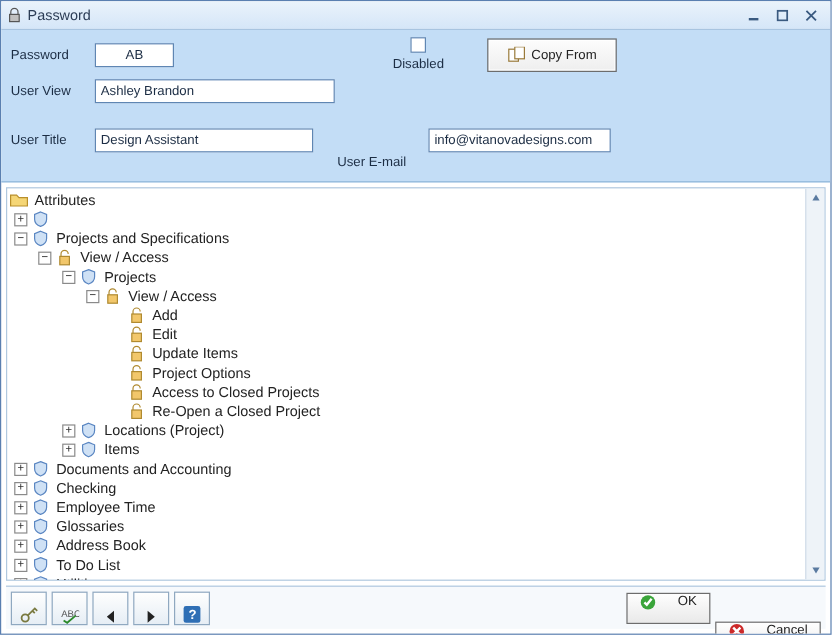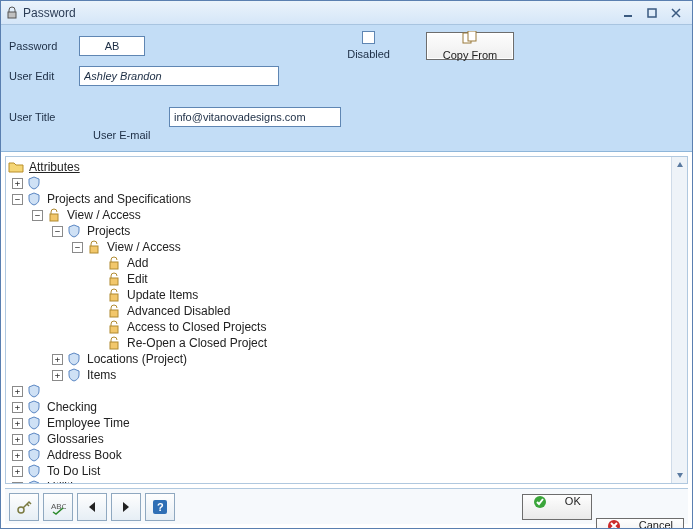--- a/index.html
+++ b/index.html
@@ -52,30 +52,29 @@
     color:#1c2d44;
   }
   .checkbox {
     display:flex; align-items:center; gap:4px; color:#1c2d44;
   }
   .checkbox-box {
     width:13px; height:13px; border:1px solid #5f86b3; background:#fff;
   }
   .copy-btn {
     height:28px;
-    width:88px;
+    width:108px;
     border:1px solid #6d6d6d;
     background:linear-gradient(#fdfdfd,#eeeeee);
     display:flex; align-items:center; justify-content:center;
     gap:4px;
     font:inherit;
     color:#222;
     padding:10px 4px;
     box-shadow: inset 0 0 0 1px #fff;
-    flex-direction: column;
   }
   .copy-btn svg{display:block;}
   .tree-container {
     flex:1;
     border:1px solid #b0c8df;
     margin:4px;
     position:relative;
     background:#fff;
     overflow:hidden;
     display:flex;
@@ -104,36 +103,36 @@
   .expander{
     width:11px;height:11px;border:1px solid #8a8a8a;background:#fff;
     display:inline-flex;align-items:center;justify-content:center;
     font-size:9px;line-height:9px;color:#333;margin-right:3px;
     font-family: monospace;
   }
   .noexp{width:11px;height:11px;display:inline-block;margin-right:3px;}
   .icon{width:16px;height:16px;display:inline-flex;align-items:center;justify-content:center;margin-right:3px;}
   .node .lbl{padding:0 2px;}
   .node .lbl.selected{background:#cfe3ff;border:1px dotted #5a86c2;padding:0 1px;}
-  .node .lbl.root{font-weight:normal;text-decoration:underline;}
+  .node .lbl.root{font-weight:normal;}
   .footer {
     height:36px;
     border-top:1px solid #b0c8df;
     margin:0 4px 4px 4px;
     background:#f6f9fc;
     display:flex;
     align-items:center;
     padding:0 4px;
     gap:4px;
   }
   .ftr-btn{
     width:30px;height:28px;
     border:1px solid #8fa8c0;
     background:linear-gradient(#fefefe,#e6eef5);
-    display:flex;align-items:center;justify-content:center;
+    display:flex;align-items:flex-end;justify-content:center;
   }
   .ftr-spacer{flex:1;}
   .ok-btn,.cancel-btn{
     height:26px;
     border:1px solid #6d6d6d;
     background:linear-gradient(#fefefe,#e9e9e9);
     display:flex;align-items:flex-start;justify-content:center;
     gap:18px;padding:0 10px;font:inherit;color:#222;
   }
   .ok-btn{min-width:56px;}
@@ -182,28 +181,29 @@
       <span>
           <svg width="16" height="14">
             <rect x="1" y="2" width="8" height="10" fill="#fff" stroke="#9a7a3a"></rect>
             <rect x="6" y="0" width="8" height="10" fill="#fff" stroke="#9a7a3a"></rect>
           </svg>
         </span>
       <span>Copy From</span>
     </button>
   </div>
   <div class="row">
-    <span class="label">User Edit</span>
-    <input type="text" style="width: 200px; font-style: italic;" value="Ashley Brandon">
+    <span class="label">User View</span>
+    <input type="text" style="width: 200px;" value="Ashley Brandon">
   </div>
   <div class="row" style="margin-bottom:2px;">
     <span class="label">User Title</span>
+    <input type="text" style="width: 182px;" value="Design Assistant">
     <span style="width:8px"></span>
     <span style="width:70px;color:#1c2d44;margin-top:37px;">User E-mail</span>
-    <input type="text" style="width: 172px;" value="info@vitanovadesigns.com">
+    <input type="text" style="width: 152px;" value="info@vitanovadesigns.com">
   </div>
 </div>
 
 <div class="tree-container">
   <div class="tree" id="tree">
       <div class="node">
         <span class="icon">
           <svg width="16" height="14">
             <path d="M1 3 L6 3 L8 5 L15 5 L15 12 L1 12 Z" fill="#f5d676" stroke="#b98f2a"></path>
           </svg>
@@ -296,21 +296,21 @@
       </div>
       <div class="node">
         <span class="indent" style="width:84px"></span>
         <span class="noexp"></span>
         <span class="icon">
           <svg width="12" height="14">
             <rect x="2" y="6" width="8" height="7" fill="#f2c76b" stroke="#b08a30"></rect>
             <path d="M3 6 V4 a3 3 0 0 1 6 0" fill="none" stroke="#b08a30"></path>
           </svg>
         </span>
-        <span class="lbl">Advanced Disabled</span>
+        <span class="lbl">Project Options</span>
       </div>
       <div class="node">
         <span class="indent" style="width:84px"></span>
         <span class="noexp"></span>
         <span class="icon">
           <svg width="12" height="14">
             <rect x="2" y="6" width="8" height="7" fill="#f2c76b" stroke="#b08a30"></rect>
             <path d="M3 6 V4 a3 3 0 0 1 6 0" fill="none" stroke="#b08a30"></path>
           </svg>
         </span>
@@ -348,20 +348,21 @@
         <span class="lbl">Items</span>
       </div>
       <div class="node">
         <span class="indent" style="width:4px"></span>
         <span class="expander">+</span>
         <span class="icon">
           <svg width="14" height="14">
             <path d="M7 1 L12 3 V7 C12 10 10 12 7 13 C4 12 2 10 2 7 V3 Z" fill="#cfe1f5" stroke="#5a86c2"></path>
           </svg>
         </span>
+        <span class="lbl">Documents and Accounting</span>
       </div>
       <div class="node">
         <span class="indent" style="width:4px"></span>
         <span class="expander">+</span>
         <span class="icon">
           <svg width="14" height="14">
             <path d="M7 1 L12 3 V7 C12 10 10 12 7 13 C4 12 2 10 2 7 V3 Z" fill="#cfe1f5" stroke="#5a86c2"></path>
           </svg>
         </span>
         <span class="lbl">Checking</span>

